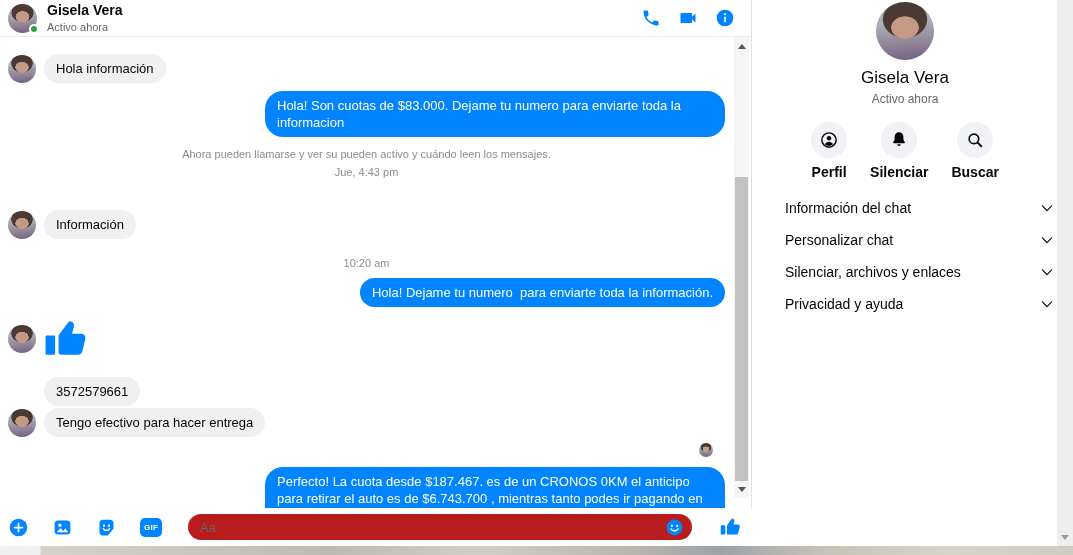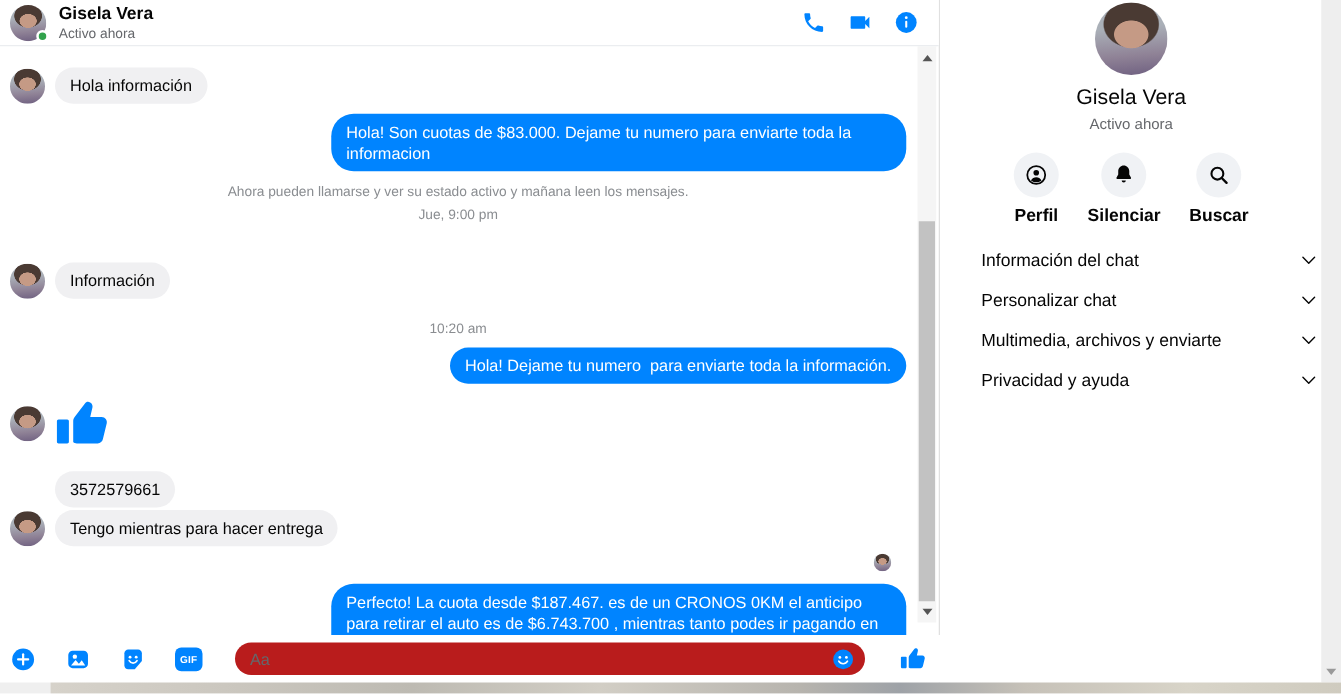--- a/index.html
+++ b/index.html
@@ -133,22 +133,22 @@
     <div class="messages" id="message-list">
         <div class="msg-row left">
           <div class="avatar msg-avatar"></div>
           <div class="bubble received">Hola información</div>
         </div>
         <div class="msg-row right">
           <div class="sent-wrap">
             <div class="bubble sent">Hola! Son cuotas de $83.000. Dejame tu numero para enviarte toda la informacion</div>
           </div>
         </div>
-        <div class="note">Ahora pueden llamarse y ver su estado activo y mañana leen los mensajes.</div>
-        <div class="note">Jue, 9:00 pm</div>
+        <div class="note">Ahora pueden llamarse y ver su pueden activo y cuándo leen los mensajes.</div>
+        <div class="note">Jue, 4:43 pm</div>
         <div class="msg-row left">
           <div class="avatar msg-avatar"></div>
           <div class="bubble received">Información</div>
         </div>
         <div class="note">10:20 am</div>
         <div class="msg-row right">
           <div class="sent-wrap">
             <div class="bubble sent">Hola! Dejame tu numero  para enviarte toda la información.</div>
           </div>
         </div>
@@ -159,21 +159,21 @@
               <path fill="#0084ff" d="M1.5 10.2h3.6c.4 0 .7.3.7.7v8.6c0 .4-.3.7-.7.7H1.5c-.4 0-.7-.3-.7-.7v-8.6c0-.4.3-.7.7-.7zM7.6 19.6V10.9c0-.6.2-1.2.6-1.7l4.3-5.7c.4-.5 1-.8 1.6-.6 1.1.2 1.8 1.3 1.5 2.4l-.9 3.9h4.8c1.4 0 2.4 1.3 2.1 2.6l-1.6 6.6c-.2 1-1.1 1.8-2.2 1.8H9.1c-.6 0-1.1-.2-1.5-.6z"></path>
             </svg>
           </span>
         </div>
         <div class="msg-row left">
           <div class="avatar msg-avatar hidden"></div>
           <div class="bubble received">3572579661</div>
         </div>
         <div class="msg-row left">
           <div class="avatar msg-avatar"></div>
-          <div class="bubble received">Tengo mientras para hacer entrega</div>
+          <div class="bubble received">Tengo efectivo para hacer entrega</div>
         </div>
         <div class="msg-row right">
           <div class="avatar seen-avatar"></div>
         </div>
         <div class="msg-row right">
           <div class="sent-wrap">
             <div class="bubble sent">Perfecto! La cuota desde $187.467. es de un CRONOS 0KM el anticipo para retirar el auto es de $6.743.700 , mientras tanto podes ir pagando en cuotas. Cuándo podes hablar? A la mañana o a la tarde?</div>
           </div>
         </div>
       </div>
@@ -276,21 +276,21 @@
         </div>
         <div class="dp-section">
           <span class="dp-section-label">Personalizar chat</span>
           <span>
             <svg viewBox="0 0 24 24">
               <path d="M5 8.8l7 7 7-7" stroke="#050505" stroke-width="1.7" fill="none" stroke-linecap="round" stroke-linejoin="round"></path>
             </svg>
           </span>
         </div>
         <div class="dp-section">
-          <span class="dp-section-label">Multimedia, archivos y enviarte</span>
+          <span class="dp-section-label">Silenciar, archivos y enlaces</span>
           <span>
             <svg viewBox="0 0 24 24">
               <path d="M5 8.8l7 7 7-7" stroke="#050505" stroke-width="1.7" fill="none" stroke-linecap="round" stroke-linejoin="round"></path>
             </svg>
           </span>
         </div>
         <div class="dp-section">
           <span class="dp-section-label">Privacidad y ayuda</span>
           <span>
             <svg viewBox="0 0 24 24">

